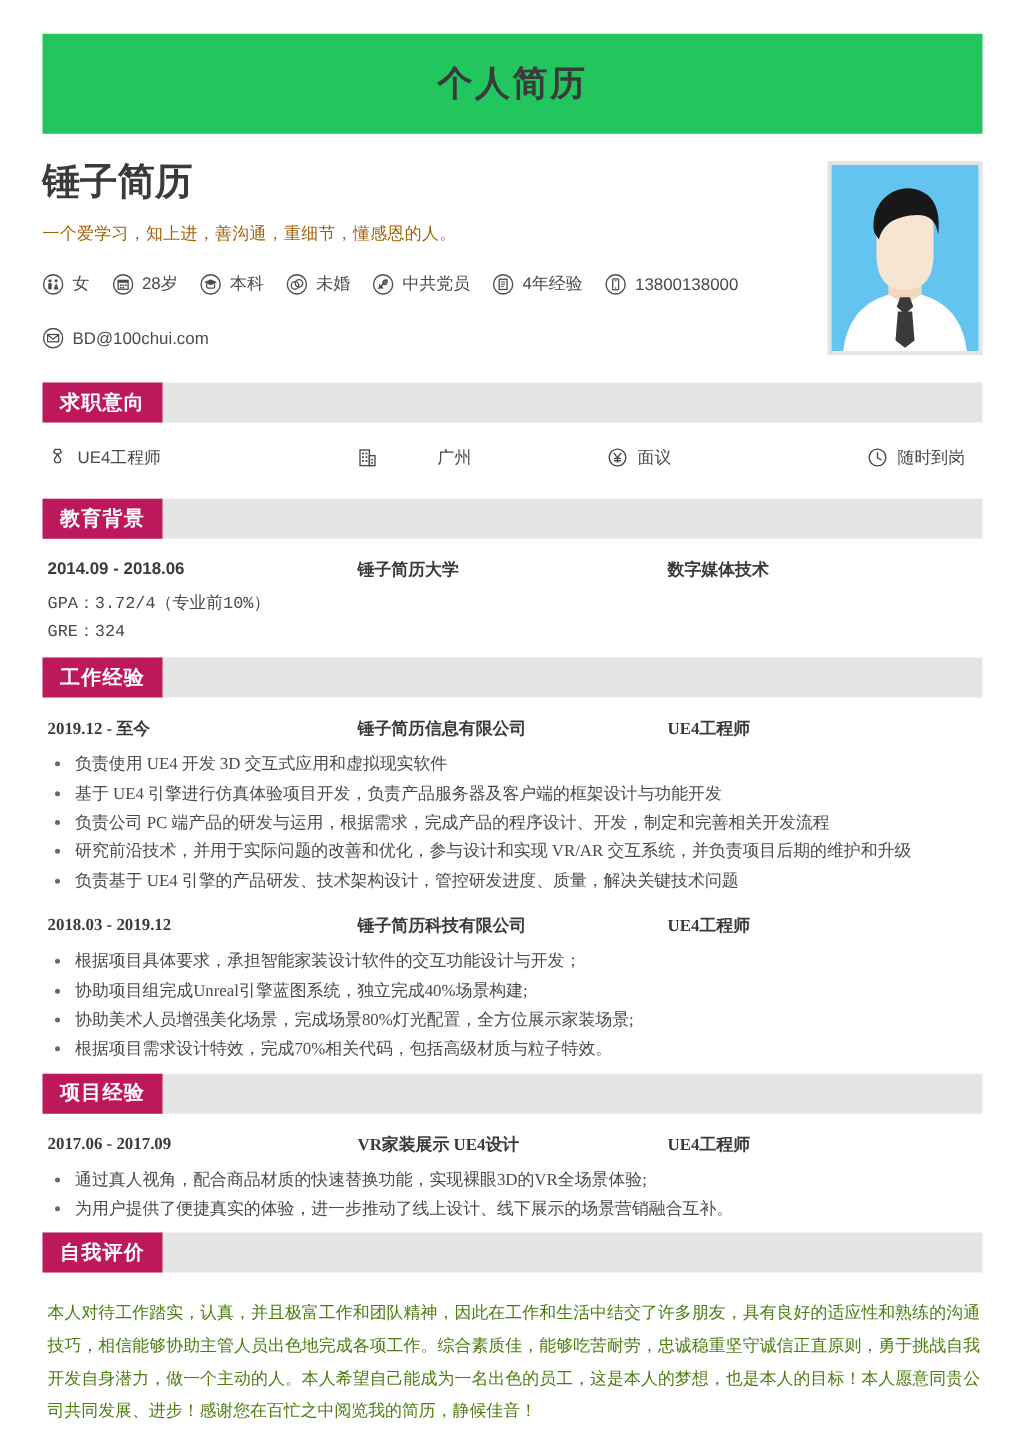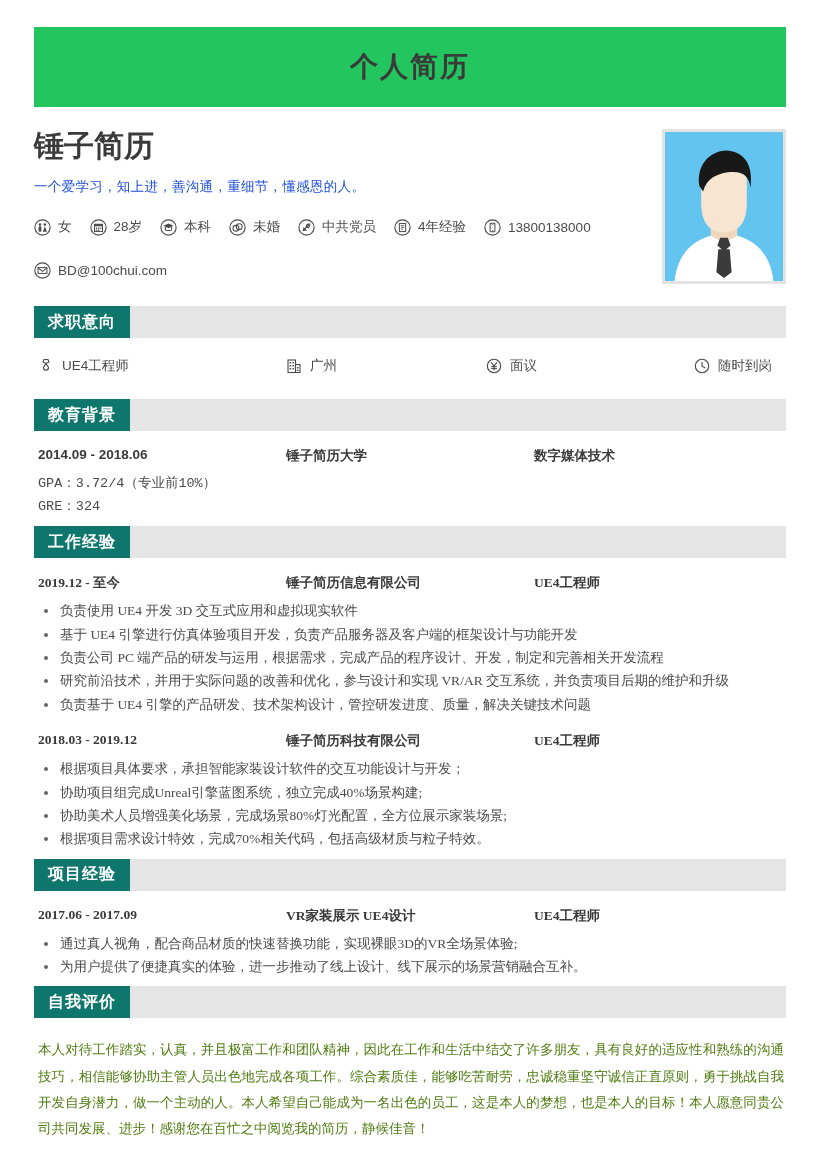--- a/index.html
+++ b/index.html
@@ -50,21 +50,21 @@
   }
   .name {
     font-size: 30px;
     font-weight: bold;
     color: #3a3a3a;
     line-height: 1.1;
     margin: 0 0 16px 0;
   }
   .tagline {
     font-size: 13.5px;
-    color: #1d4ed8;
+    color: #a16207;
     margin: 0 0 22px 0;
     letter-spacing: 0.3px;
   }
   .info-grid {
     display: flex;
     flex-wrap: wrap;
     align-items: center;
     row-gap: 13px;
   }
   .info-item {
@@ -102,21 +102,21 @@
 
   
   .section-bar {
     background: #e5e5e5;
     height: 32px;
     display: flex;
     align-items: stretch;
     margin-top: 8px;
   }
   .section-bar .label {
-    background: #0f766e;
+    background: #be185d;
     color: #ffffff;
     font-size: 16px;
     font-weight: bold;
     letter-spacing: 1px;
     display: flex;
     align-items: center;
     padding: 0 14px;
   }
 
   
@@ -135,21 +135,21 @@
   .intent-item .ico {
     margin-right: 8px;
     display: inline-flex;
     align-items: center;
     justify-content: center;
     width: 16px;
     height: 16px;
     flex: 0 0 16px;
   }
   .intent-col-1 { width: 248px; }
-  .intent-col-2 { width: 200px; }
+  .intent-col-2 { width: 200px; gap: 40px; }
   .intent-col-3 { width: 208px; }
 
   
   .entry {
     padding-top: 16px;
     font-family: Liberation Serif, serif;
   }
   .entry-head {
     display: flex;
     font-size: 13.5px;

